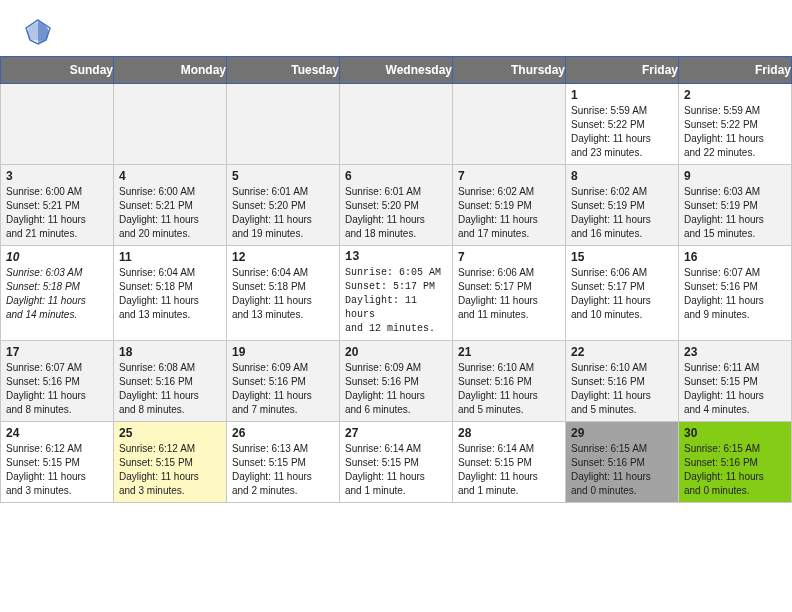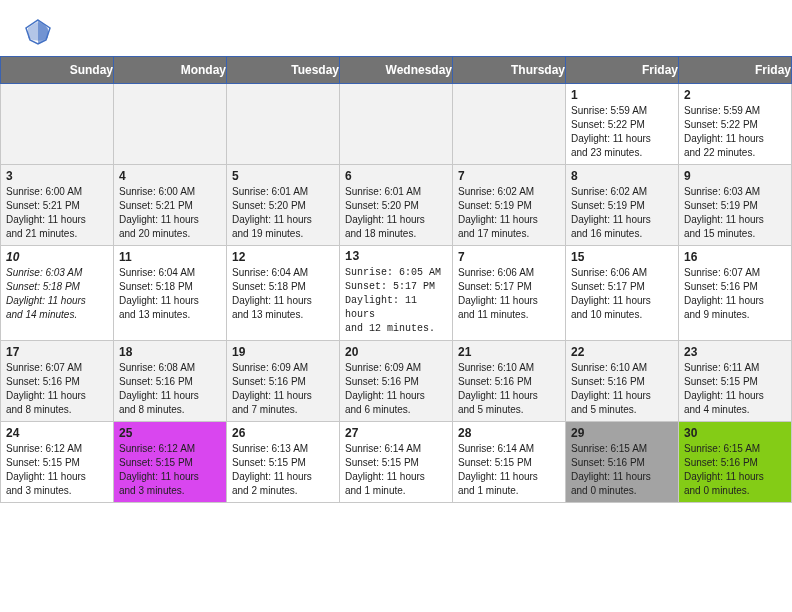--- a/index.html
+++ b/index.html
@@ -322,21 +322,21 @@
           </td>
         </tr>
         <tr>
           <td style="background: rgb(255, 255, 255);">
             <span class="day-number">24</span>
             <div class="day-info" style="white-space: pre-line;">Sunrise: 6:12 AM
 Sunset: 5:15 PM
 Daylight: 11 hours
 and 3 minutes.</div>
           </td>
-          <td style="background: #d946ef;">
+          <td style="background: #fef9c3;">
             <span class="day-number">25</span>
             <div class="day-info" style="white-space: pre-line;">Sunrise: 6:12 AM
 Sunset: 5:15 PM
 Daylight: 11 hours
 and 3 minutes.</div>
           </td>
           <td style="background: rgb(255, 255, 255);">
             <span class="day-number">26</span>
             <div class="day-info" style="white-space: pre-line;">Sunrise: 6:13 AM
 Sunset: 5:15 PM

